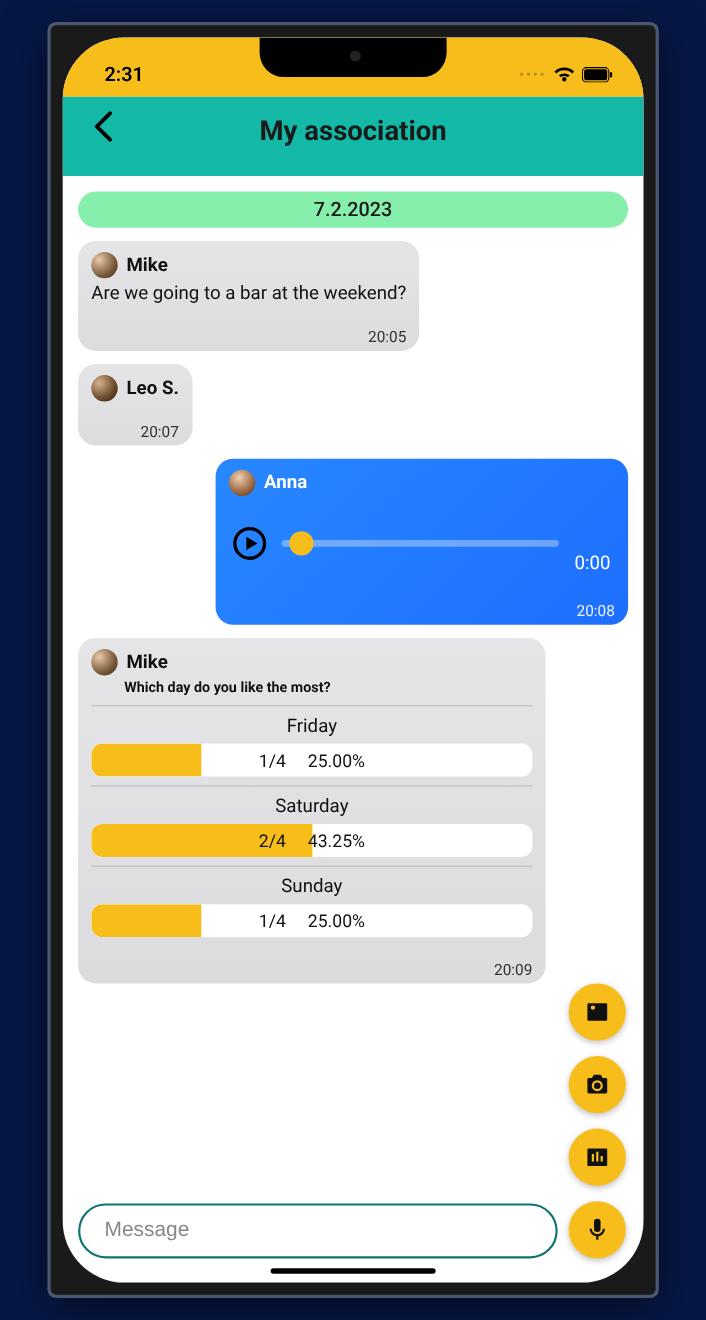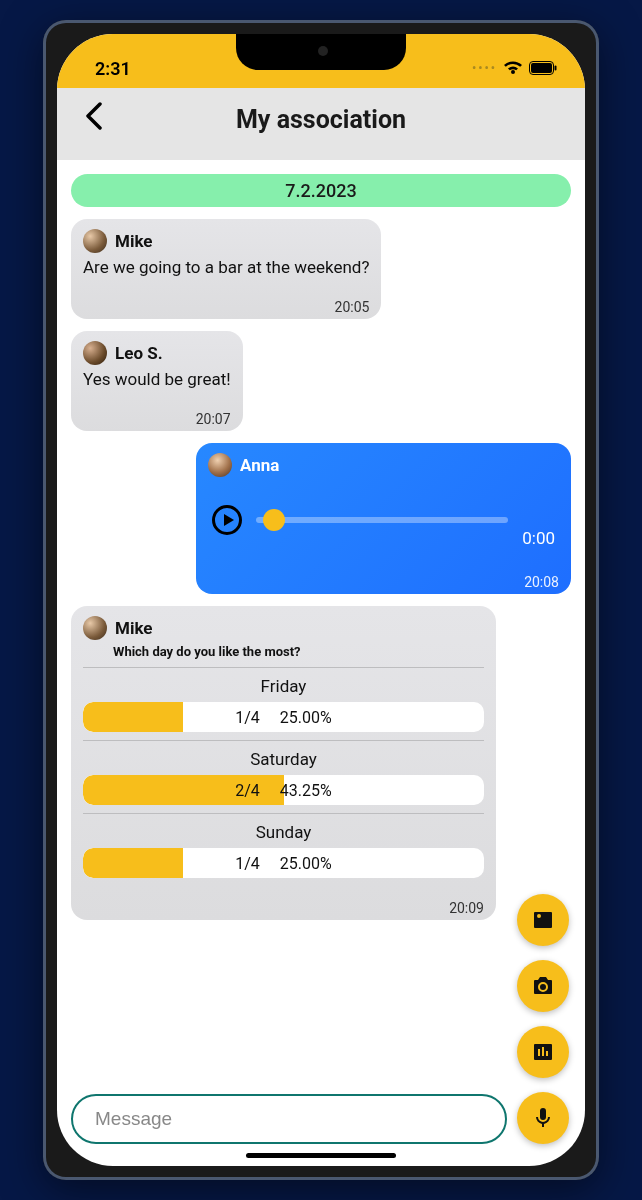--- a/index.html
+++ b/index.html
@@ -10,21 +10,21 @@
     font-family: -apple-system, BlinkMacSystemFont, "Segoe UI", Roboto, Helvetica, Arial, sans-serif;
     display: flex;
     align-items: center;
     justify-content: center;
     overflow: hidden;
   }
   .phone {
     width: 556px;
     height: 1160px;
     background: #1a1a1a;
-    border-radius: 23px;
+    border-radius: 8px;
     padding: 14px;
     box-shadow: inset 0 0 0 3px #4a5870, 0 10px 40px rgba(0,0,0,0.5);
     position: relative;
   }
   .screen {
     width: 100%;
     height: 100%;
     background: #fff;
     border-radius: 56px;
     overflow: hidden;
@@ -61,21 +61,21 @@
     align-items: center;
     justify-content: space-between;
     padding: 14px 28px 0 38px;
     font-weight: 600;
     font-size: 18px;
     color: #000;
   }
   .status-right { display: flex; align-items: center; gap: 6px; }
   .dots { color: #aa8a20; letter-spacing: 2px; font-size: 12px; }
   .header {
-    background: #e5e5e5;
+    background: #14b8a6;
     height: 72px;
     display: flex;
     align-items: center;
     padding: 0 20px 10px 20px;
     position: relative;
   }
   .back-btn {
     font-size: 30px;
     font-weight: 400;
     color: #000;
@@ -328,21 +328,20 @@
         </div>
         <div class="msg-text">Are we going to a bar at the weekend?</div>
         <div class="msg-time">20:05</div>
       </div>
 
       <div class="msg left">
         <div class="sender-row">
           <span class="avatar leo"></span>
           <span class="sender-name">Leo S.</span>
         </div>
-        <div class="msg-text">Yes would be great!</div>
         <div class="msg-time">20:07</div>
       </div>
 
       <div class="msg right" style="width:75%">
         <div class="sender-row">
           <span class="avatar anna"></span>
           <span class="sender-name">Anna</span>
         </div>
         <div class="audio-body">
           <div class="play-circle">

